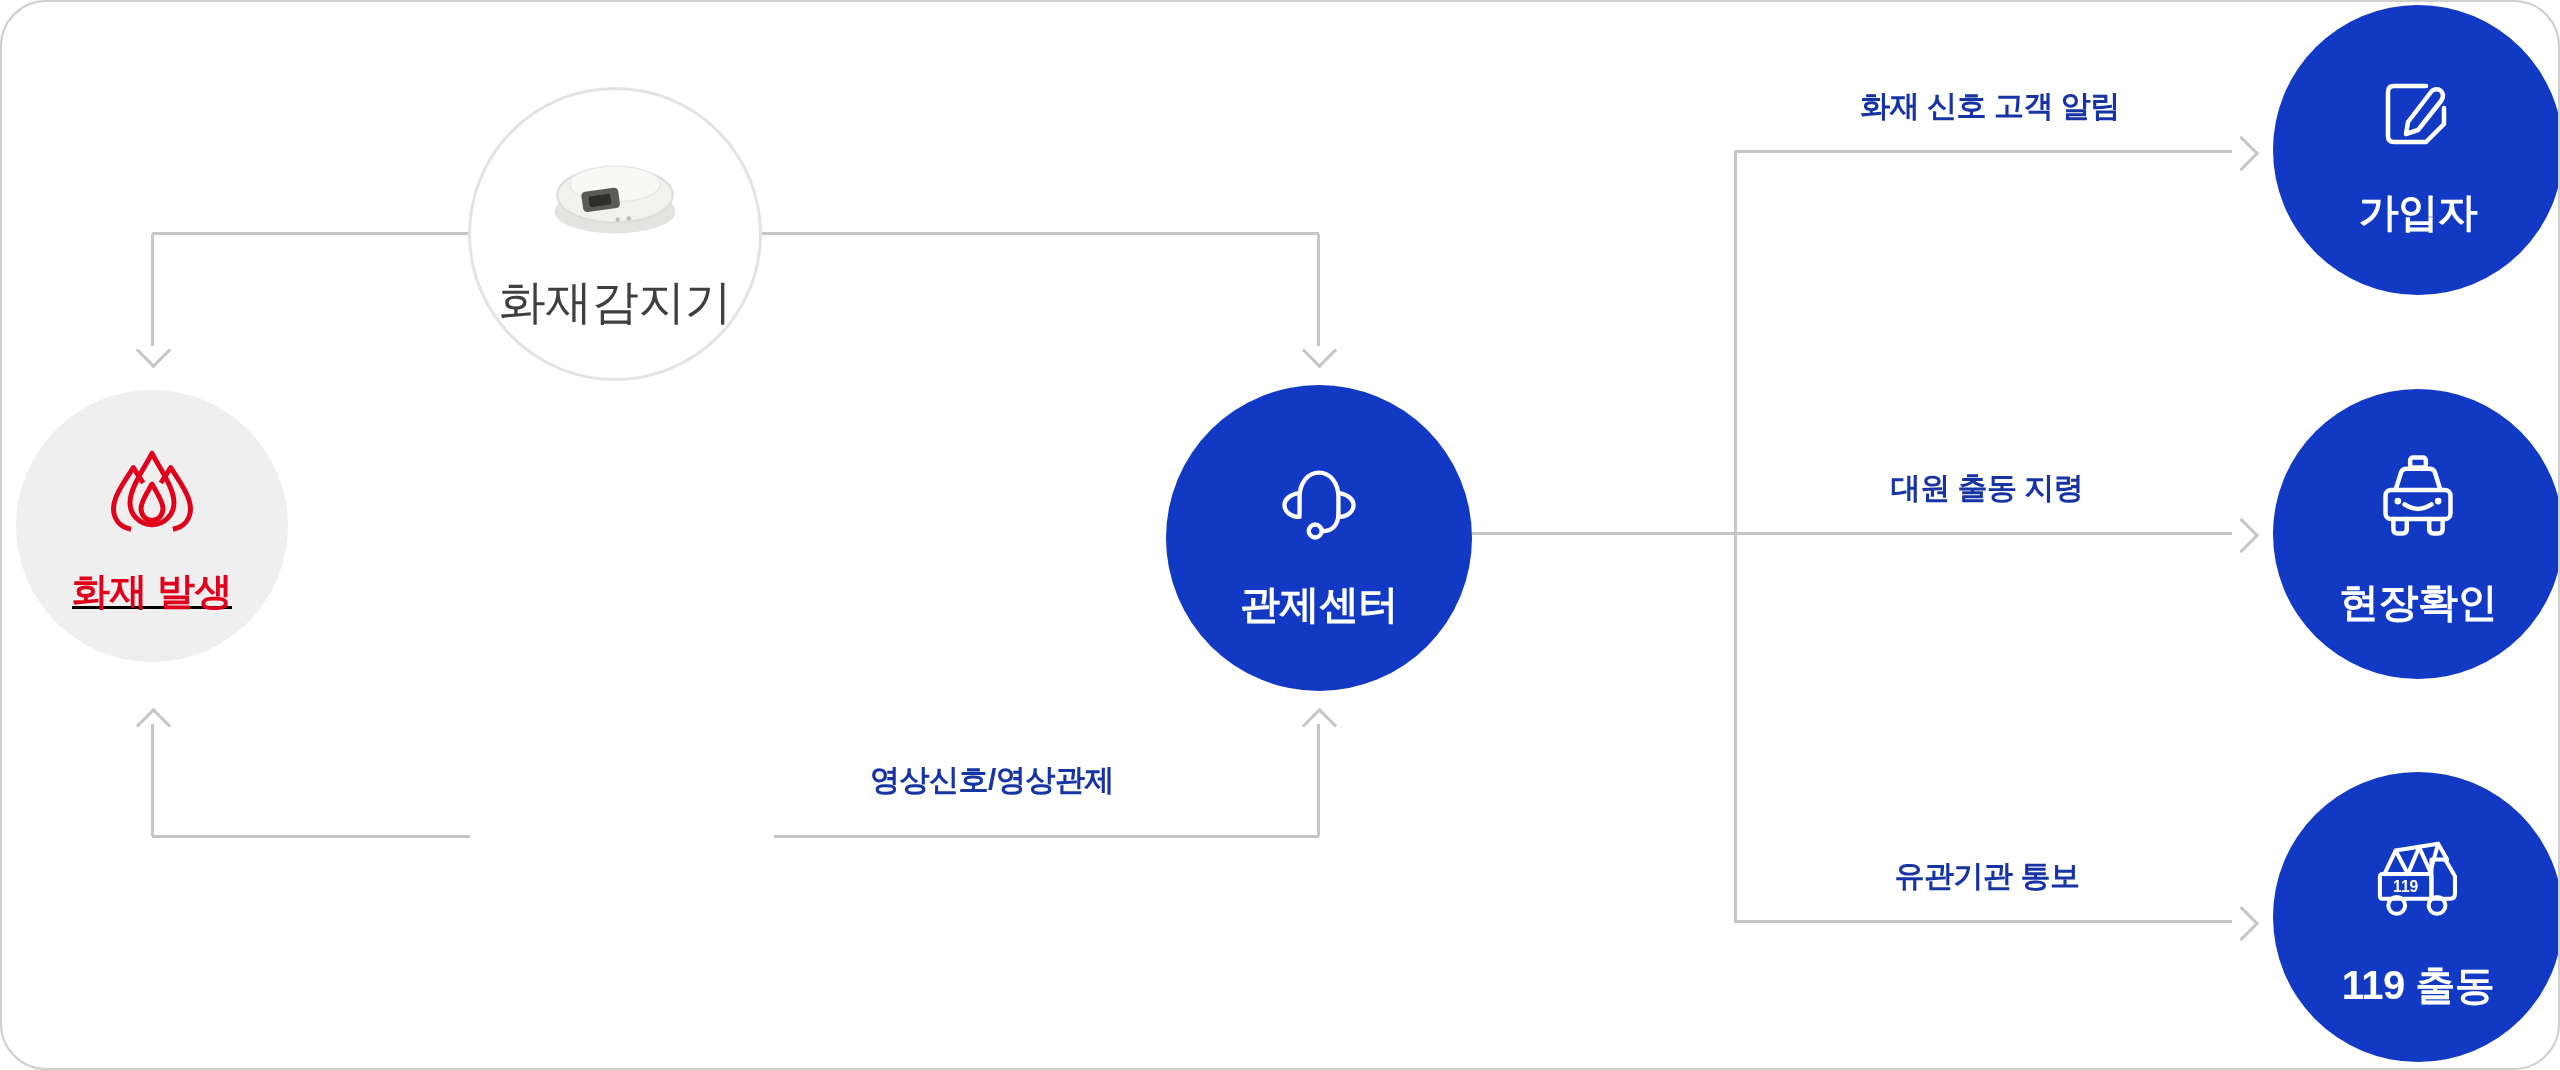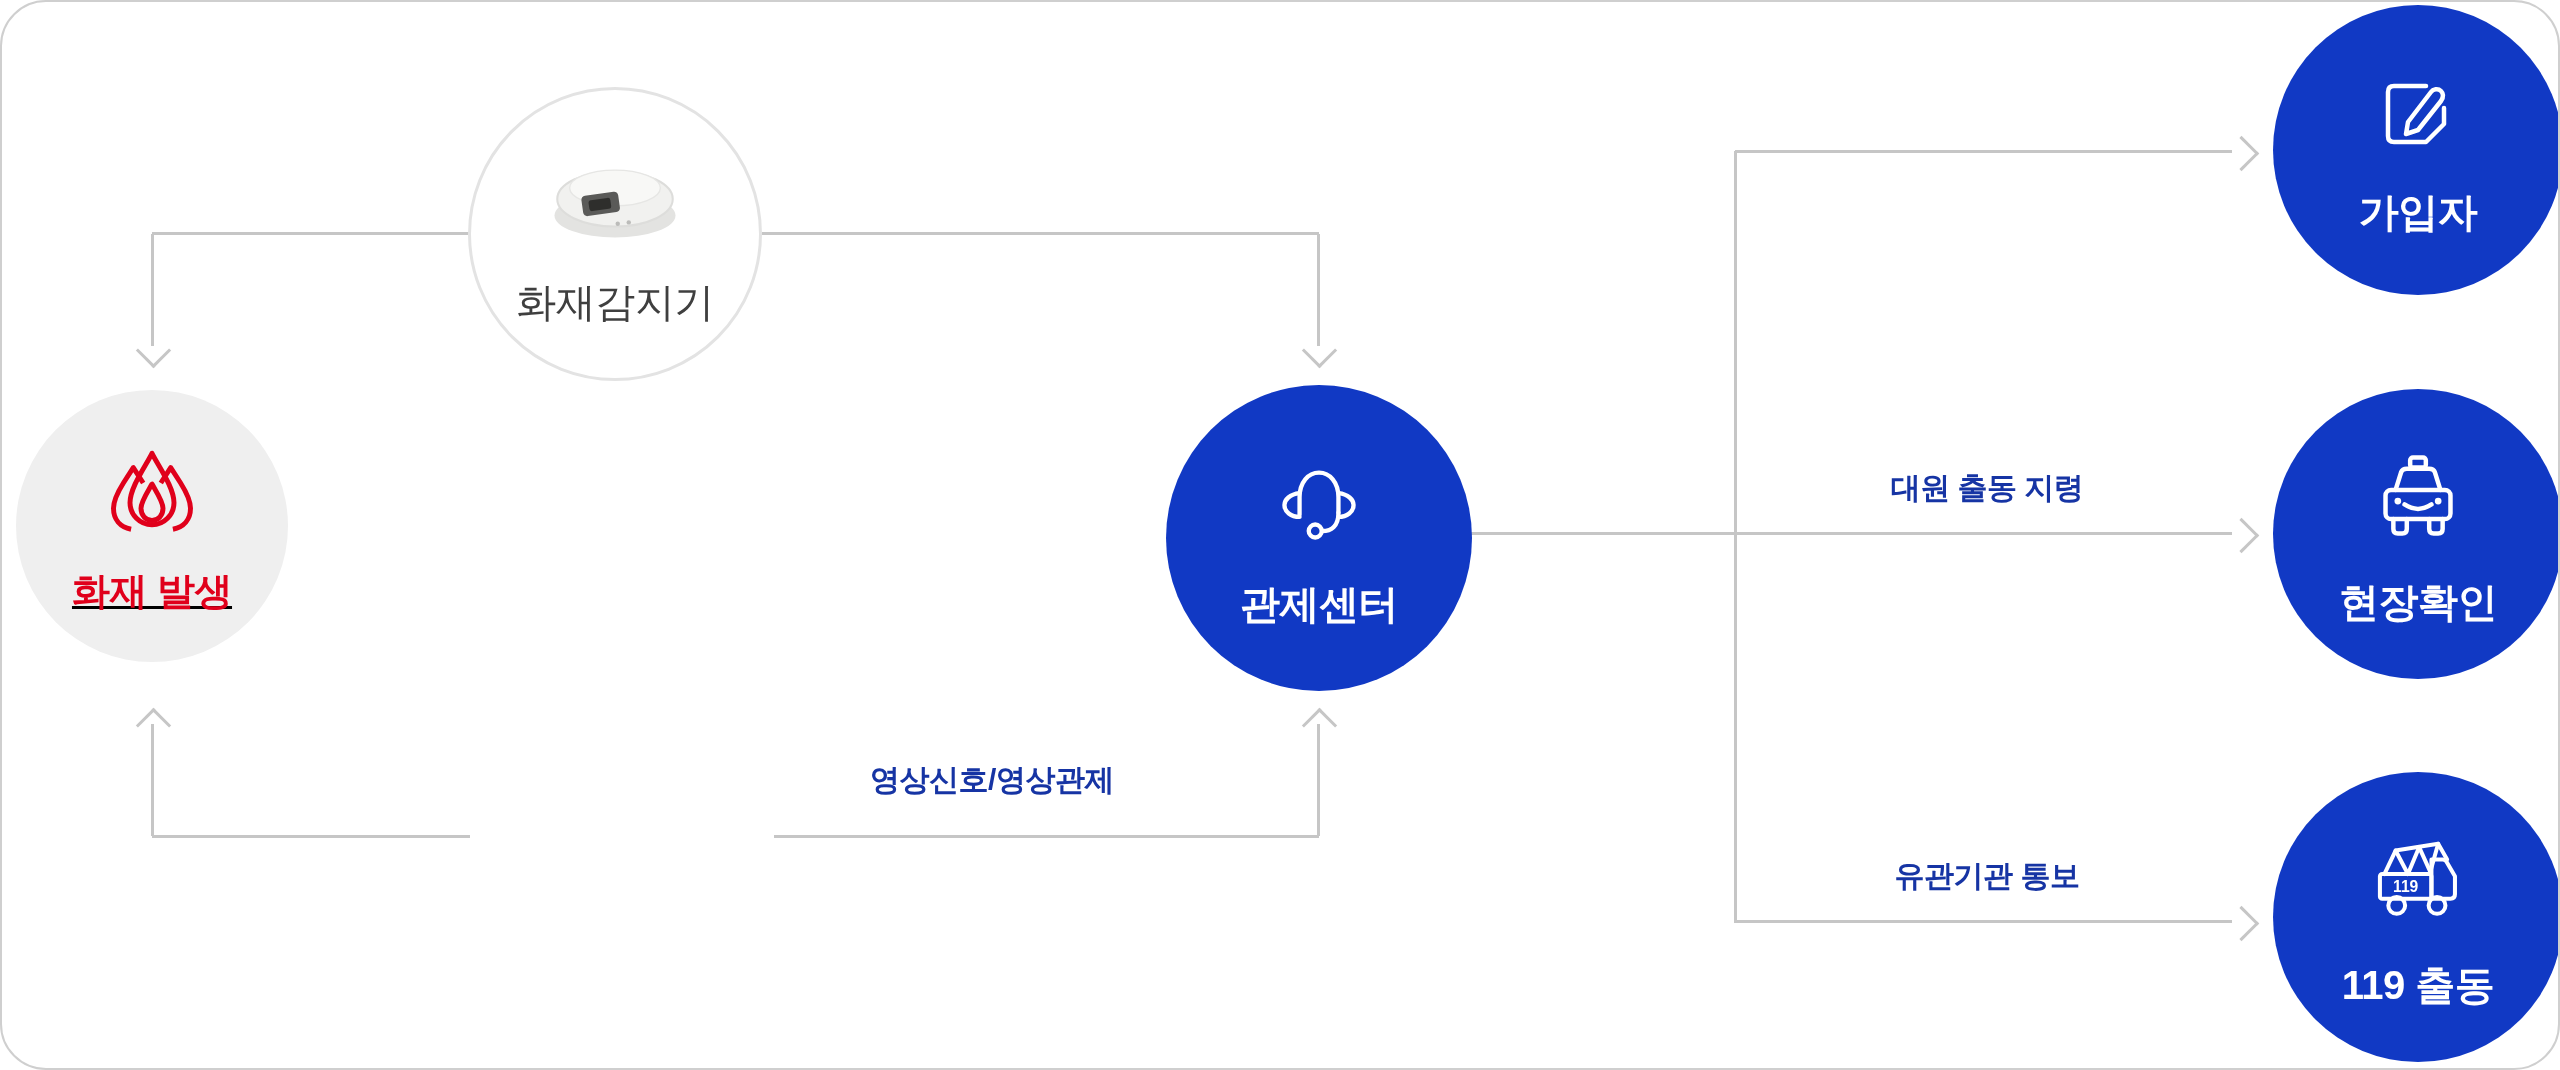--- a/index.html
+++ b/index.html
@@ -9,21 +9,21 @@
   .canvas{position:absolute;left:0;top:0;width:2556px;height:1066px;}
 
   
   .node{position:absolute;border-radius:50%;display:flex;flex-direction:column;
         align-items:center;justify-content:center;text-align:center;}
   .node-gray{background:#efefef;text-decoration:underline;}
   .node-white{background:#ffffff;border:3px solid #e3e3e3;box-sizing:border-box;}
   .node-blue{background:#1139c4;}
   .node-label{line-height:1.1;letter-spacing:-0.5px;}
   .label-red{color:#e0001b;font-size:38px;font-weight:700;margin-top:22px;}
-  .label-dark{color:#3f3f3f;font-size:40px;font-weight:500;margin-top:26px;text-align:center;}
+  .label-dark{color:#3f3f3f;font-size:47px;font-weight:500;margin-top:26px;text-align:center;}
   .label-white{color:#ffffff;font-size:40px;font-weight:700;margin-top:24px;}
 
   
   .line{position:absolute;background:#c6c6c6;}
   .chev{position:absolute;width:22px;height:22px;border:0 solid #c6c6c6;}
   .chev-down {border-right-width:3px;border-bottom-width:3px;transform:rotate(45deg);}
   .chev-up   {border-left-width:3px;border-top-width:3px;transform:rotate(45deg);}
   .chev-right{border-top-width:3px;border-right-width:3px;transform:rotate(45deg);}
 
   
@@ -57,20 +57,21 @@
 
   <div class="line" style="left:1468px;top:530px;width:762px;height:3px;"></div>
   <div class="line" style="left:1732px;top:149px;width:3px;height:772px;"></div>
   <div class="line" style="left:1733px;top:148px;width:497px;height:3px;"></div>
   <div class="line" style="left:1733px;top:918px;width:497px;height:3px;"></div>
   <div class="chev chev-right" style="left:2227px;top:139px;"></div>
   <div class="chev chev-right" style="left:2227px;top:521px;"></div>
   <div class="chev chev-right" style="left:2227px;top:909px;"></div>
 
   <div class="edge-label" style="left:780px;top:758px;">영상신호/영상관제</div>
+  <div class="edge-label" style="left:1778px;top:84px;">화재 신호 고객 알림</div>
   <div class="edge-label" style="left:1775px;top:466px;">대원 출동 지령</div>
   <div class="edge-label" style="left:1775px;top:854px;">유관기관 통보</div>
 
   <div class="node node-gray" style="left:14px;top:388px;width:272px;height:272px;">
     <span>
       <svg width="110" height="110" viewBox="0 0 100 100" fill="none" stroke="#e0001b" stroke-width="4.5" stroke-linejoin="round">
         <path d="M50,13 C44,25 30,44 30,58 C30,69 39,78 50,78 C61,78 70,69 70,58 C70,44 56,25 50,13 Z"></path>
         <path d="M50,41 C46,48 40,57 40,63 C40,69 44,74 50,74 C56,74 60,69 60,63 C60,57 54,48 50,41 Z"></path>
         <path d="M42,40 L33,26 L24,40 C19,48 15,56 15,63 C15,73 21,80 31,82"></path>
         <path d="M58,40 L67,26 L76,40 C81,48 85,56 85,63 C85,73 79,80 69,82"></path>

